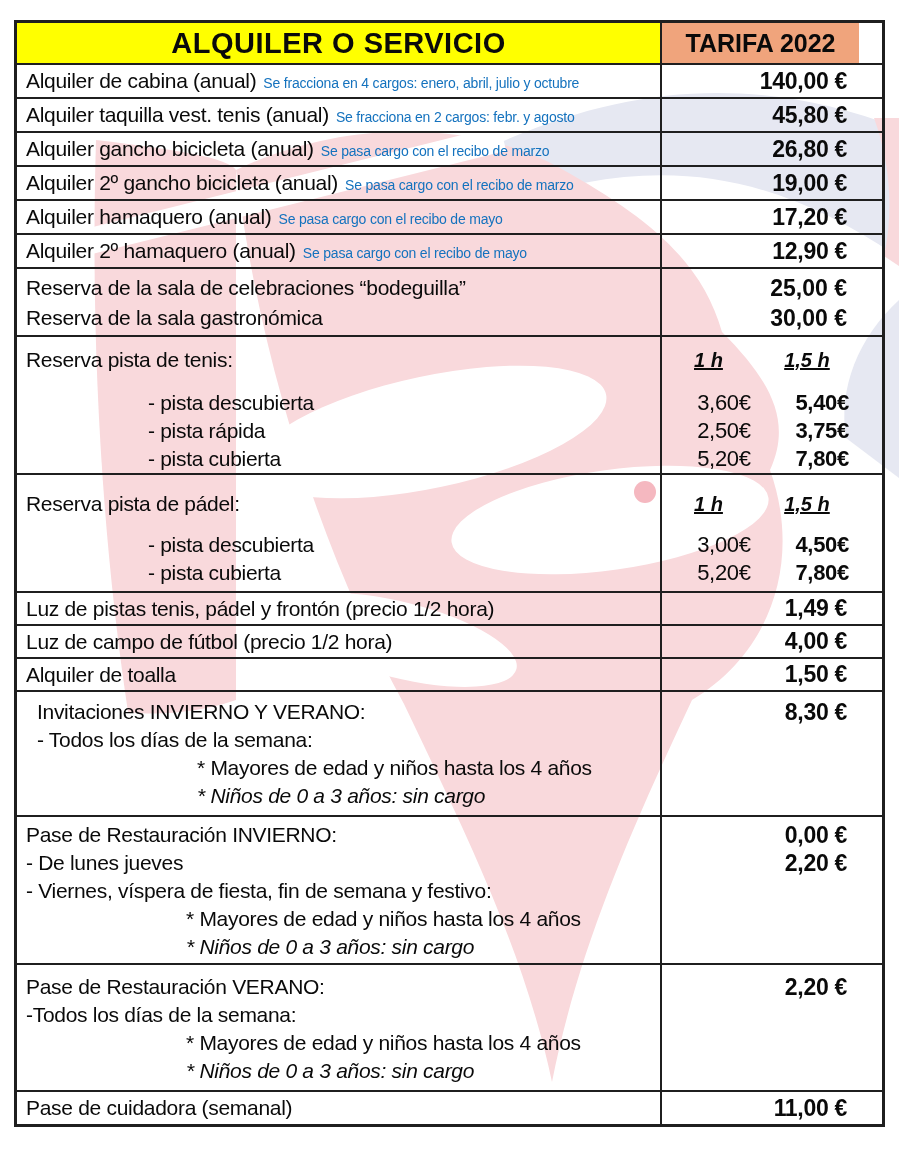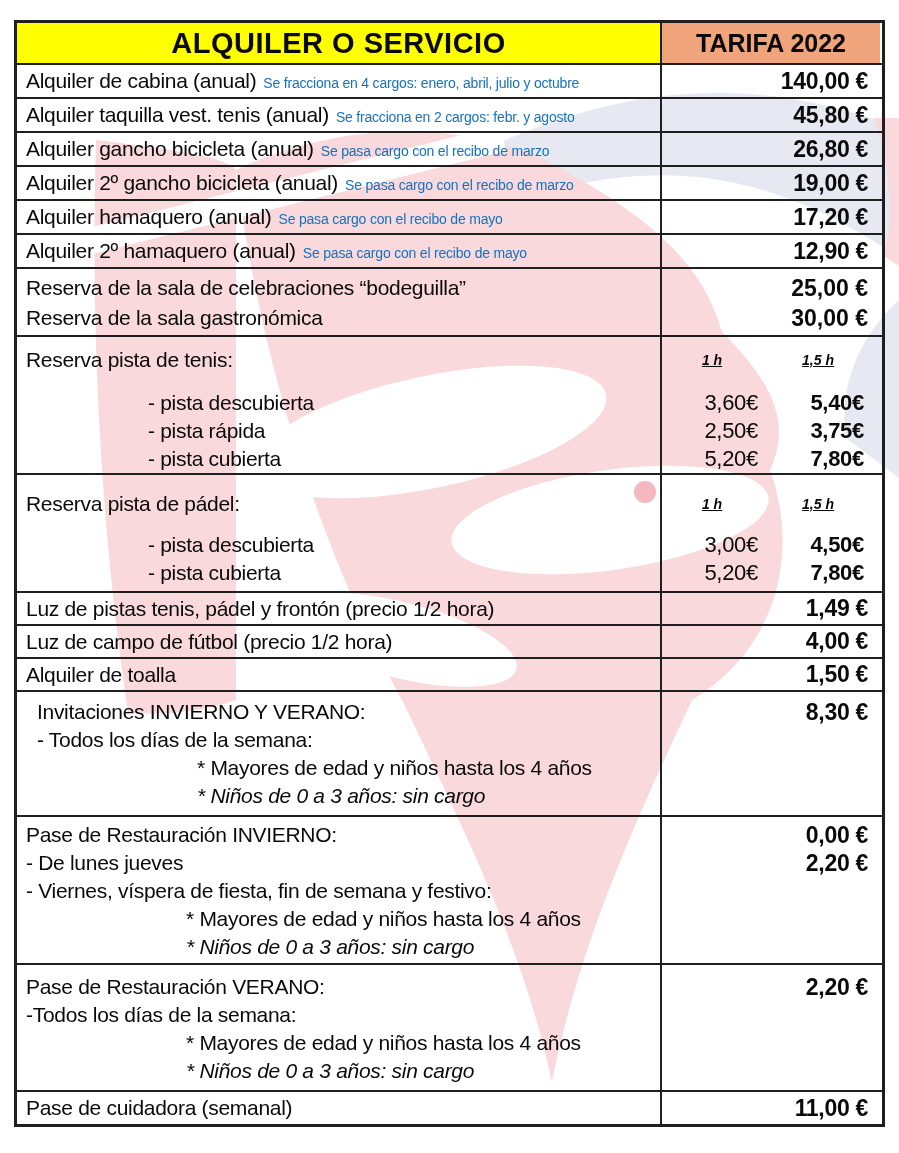--- a/index.html
+++ b/index.html
@@ -8,21 +8,21 @@
     font-family:"Liberation Sans", sans-serif;color:#0a0a0a;
   }
   .watermark{position:absolute;left:0;top:0;width:899px;height:1153px;z-index:0;}
   .price-table{
     position:absolute;left:14px;top:20px;width:865px;z-index:1;
     border:3px solid #1f1f1f;
   }
   .row{display:flex;border-top:2px solid #1f1f1f;}
   .row:first-child{border-top:none;}
   .cell-l{width:643px;box-sizing:border-box;padding-left:9px;display:flex;flex-direction:column;justify-content:center;}
-  .cell-r{width:220px;box-sizing:border-box;border-left:2px solid #1f1f1f;display:flex;flex-direction:column;justify-content:center;}
+  .cell-r{width:199px;box-sizing:border-box;border-left:2px solid #1f1f1f;display:flex;flex-direction:column;justify-content:center;}
   
   .h-head{height:40px;}
   .head-service{background:#ffff00;align-items:center;justify-content:center;padding-left:0;}
   .head-service span{font-size:29px;font-weight:bold;letter-spacing:0.5px;}
   .head-tarifa{background:#f0a47c;align-items:center;justify-content:center;}
   .head-tarifa span{font-size:25px;font-weight:bold;}
   
   .h-simple{height:32px;}
   .h-luz{height:31px;}
   .h-cuid{height:32px;}
@@ -37,21 +37,21 @@
   .pad-top-4{padding-top:4px;}
   
   .h-tenis{height:136px;}
   .h-padel{height:116px;}
   .block-top{justify-content:flex-start;}
   .bt{line-height:30px;font-size:21px;letter-spacing:-0.3px;}
   .sub-item{line-height:28px;font-size:21px;padding-left:122px;letter-spacing:-0.3px;}
   .sp16{height:16px;} .sp12{height:12px;}
   .pcols{display:flex;line-height:28px;}
   .pch{display:flex;line-height:30px;}
-  .pch span{width:100px;text-align:center;font-size:14px;font-weight:bold;font-style:italic;text-decoration:underline;}
+  .pch span{width:100px;text-align:center;font-size:20px;font-weight:bold;font-style:italic;text-decoration:underline;}
   .pch span:last-child{width:112px;}
   .pc1{width:100px;text-align:right;padding-right:4px;box-sizing:border-box;font-size:22px;font-weight:normal;letter-spacing:-0.3px;}
   .pc2{width:112px;text-align:right;padding-right:10px;box-sizing:border-box;font-size:22px;font-weight:bold;letter-spacing:-0.3px;}
   
   .h-invit{height:123px;}
   .h-inv{height:146px;}
   .h-ver{height:125px;}
   .bl{line-height:28px;font-size:21px;letter-spacing:-0.3px;white-space:nowrap;}
   .ind2{padding-left:160px;}
   .it{font-style:italic;}

